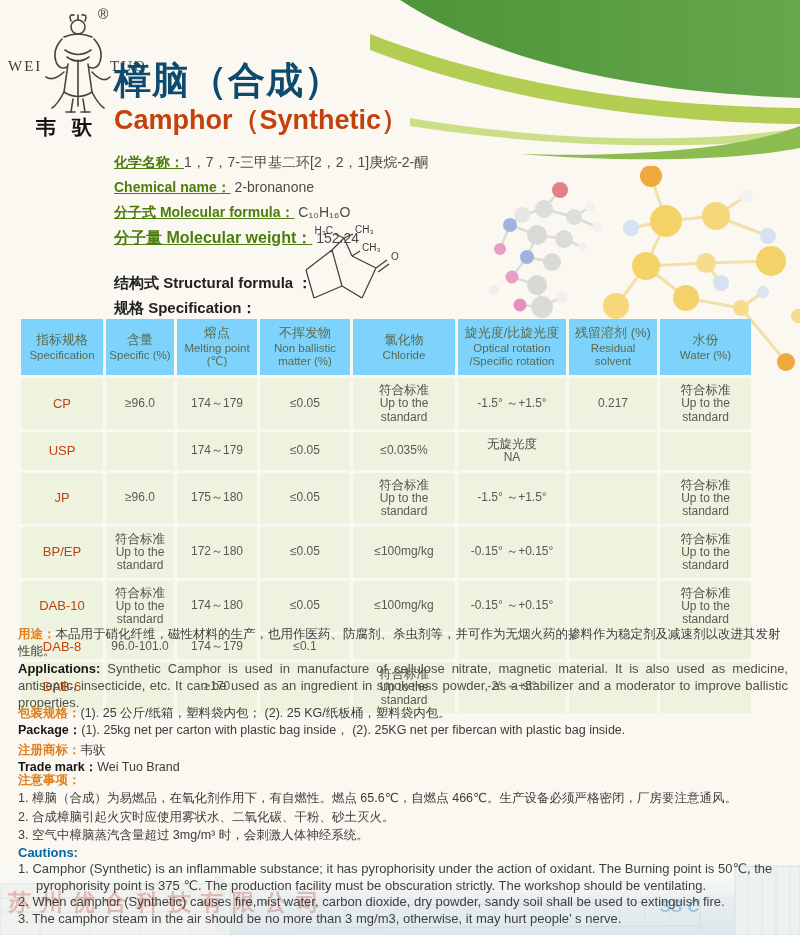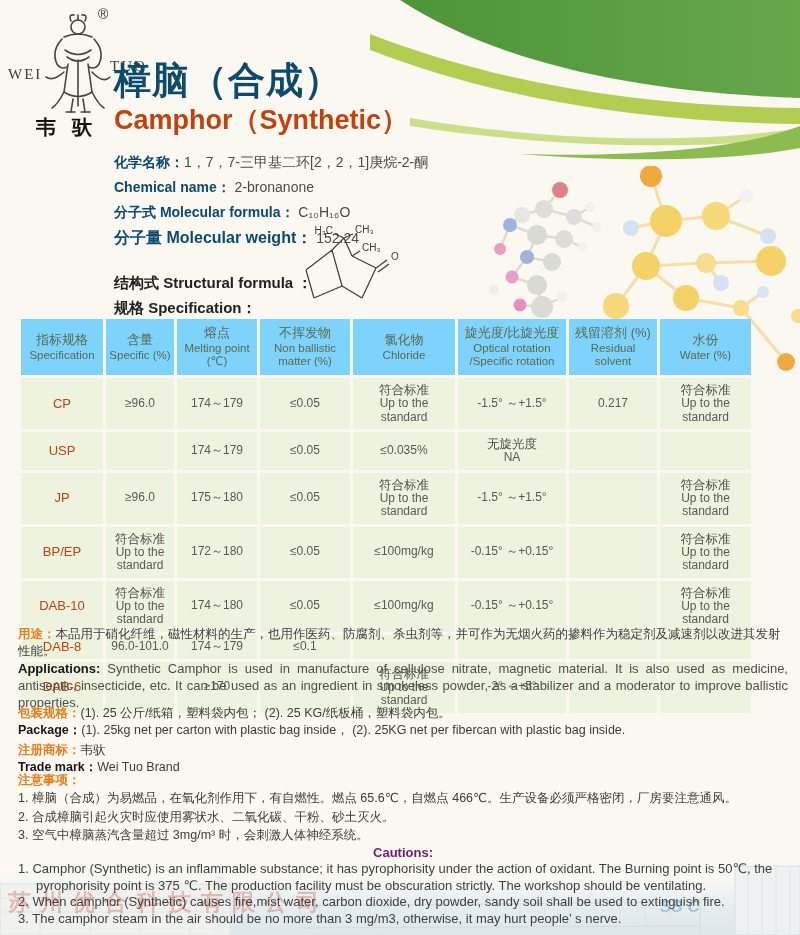--- a/index.html
+++ b/index.html
@@ -5,29 +5,29 @@
   html,body{margin:0;padding:0;}
   #page{
     position:relative; width:800px; height:935px; overflow:hidden;
     background:#faf8f1;
     font-family:"Liberation Sans","DejaVu Sans",sans-serif;
     color:#222;
   }
   .abs{position:absolute;}
   
   .logo-wrap{left:6px; top:4px; width:150px; height:140px;}
-  .logo-wei{left:2px; top:54px; font-family:"Liberation Serif","DejaVu Serif",serif; font-size:15px; letter-spacing:2px; color:#3e3e38;margin-top:8px;}
+  .logo-wei{left:2px; top:54px; font-family:"Liberation Serif","DejaVu Serif",serif; font-size:15px; letter-spacing:2px; color:#3e3e38;}
   .logo-tuo{left:104px; top:54px; font-family:"Liberation Serif","DejaVu Serif",serif; font-size:15px; letter-spacing:2px; color:#3e3e38;}
   .logo-reg{left:92px; top:2px; font-size:14px; color:#2e2e2a;}
   .logo-cn{left:30px; top:110px; font-size:20px; font-weight:bold; letter-spacing:16px; color:#141414;}
   .title-cn{left:114px; top:56px; font-size:37px; font-weight:bold; color:#0c4a6e; letter-spacing:1px;}
   .title-en{left:114px; top:102px; font-size:27px; font-weight:bold; color:#c2410c;}
   
   .chem{left:114px; top:150px; width:430px; font-size:14px; line-height:25px;}
-  .chem b{color:#0c4a6e;}
+  .chem b{color:#4d7c0f;text-decoration:underline;}
   .chem .val{color:#4c4c46;}
   .chem .bigb{font-size:16px;}
   .struct-label{left:114px; top:274px; font-size:15px; font-weight:bold;}
   .spec-heading{left:114px; top:299px; font-size:15px; font-weight:bold;}
   .structure{left:296px; top:224px;}
   
   .mol-gray{left:482px; top:176px;}
   .mol-yellow{left:556px; top:166px;}
   
   table.spec{
@@ -52,21 +52,21 @@
   .olabel{color:#e2801f; font-weight:bold;}
   .sect b.k{color:#161616;}
   .just{text-align:justify; color:#4f4f4a; font-size:13px;}
   .usage{top:626px;}
   .package{top:705px;}
   .trademark{top:742px;}
   .notes{top:772px;}
   .notes .item{line-height:18.5px;}
   .cautions{top:844px; z-index:3;}
   .cautions .item{font-size:13px; line-height:16.5px; color:#3f3f3c; padding-left:18px; text-indent:-18px;}
-  .cautions .clabel{font-weight:bold; font-size:13px; color:#701a75;text-align:center;}
+  .cautions .clabel{font-weight:bold; font-size:13px; color:#0369a1;}
   
   .photo-strip{left:0; top:862px; width:800px; height:73px; z-index:0;}
   .swoosh{right:0; top:0; z-index:0;}
   .z1{z-index:1;} .z2{z-index:2;}
 </style>
 </head>
 <body>
 
 <div id="page">
 

